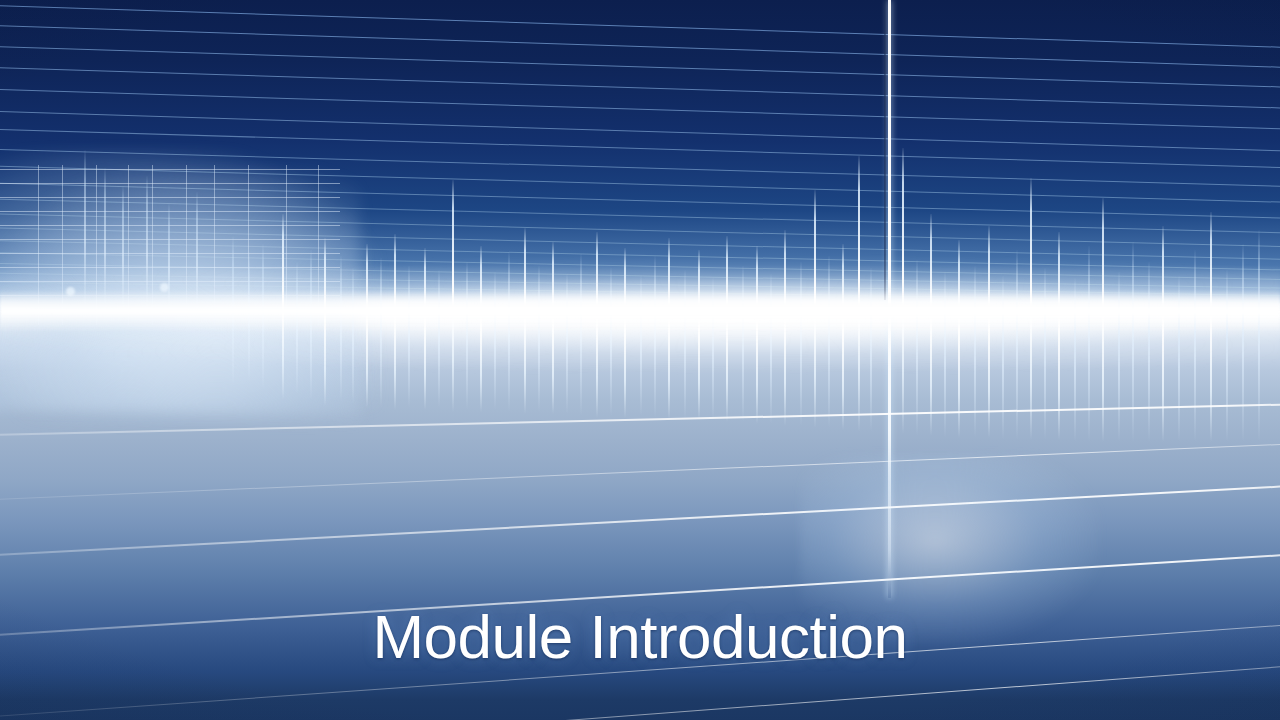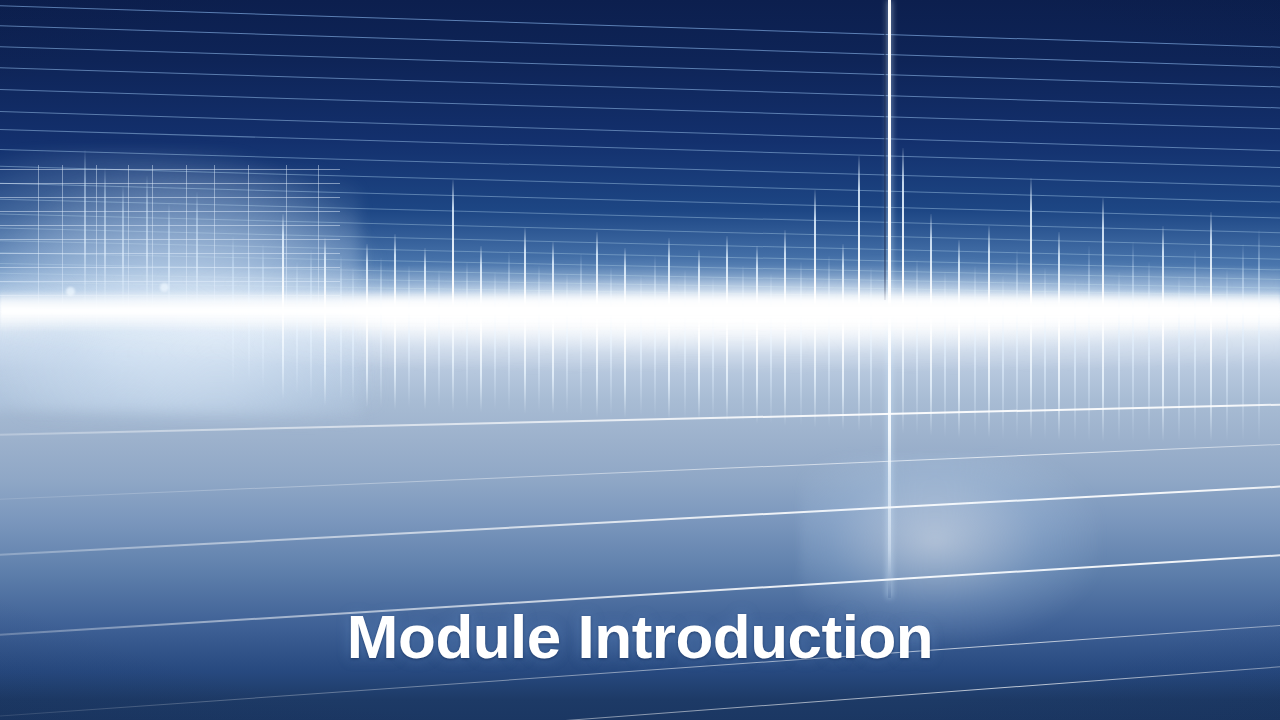--- a/index.html
+++ b/index.html
@@ -197,21 +197,21 @@
   #titleWrap {
     position: absolute;
     left: 0; right: 0;
     top: 604px;
     text-align: center;
   }
   #title {
     display: inline-block;
     color: #ffffff;
     font-size: 62px;
-    font-weight: bold;
+    font-weight: normal;
     letter-spacing: -0.5px;
     line-height: 1.05;
     text-shadow:
        0 1px 3px rgba(10,30,70,0.55),
        0 0 14px rgba(120,170,225,0.35);
   }
 </style>
 </head>
 <body>
 

